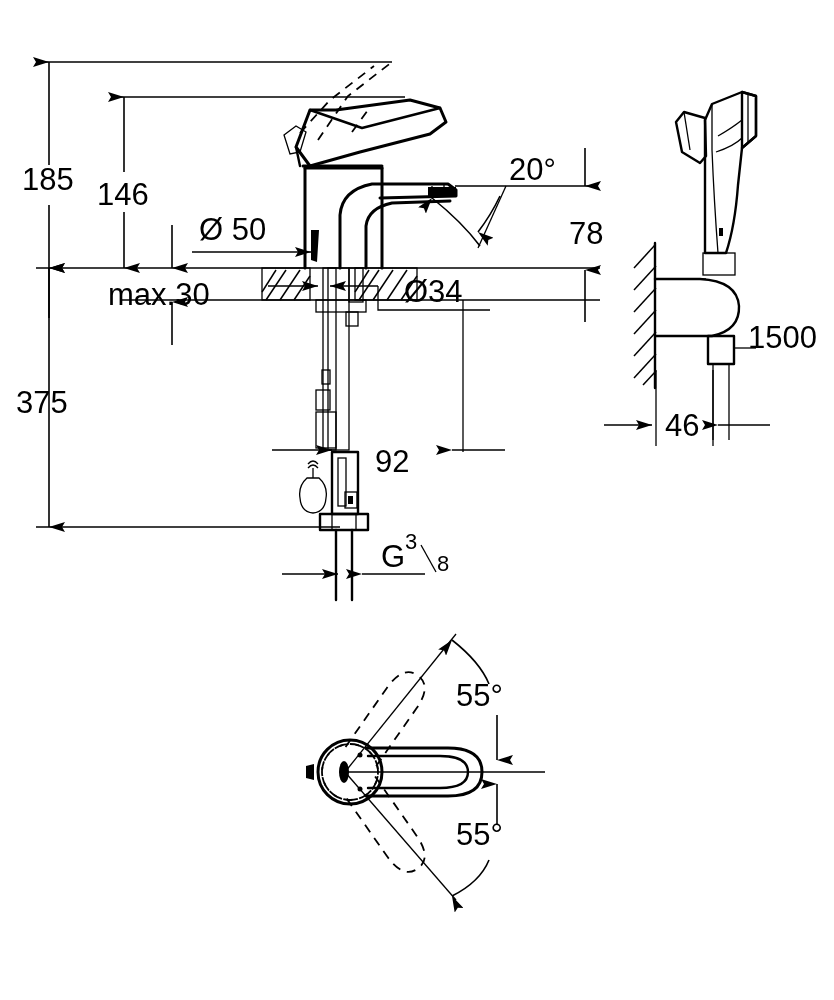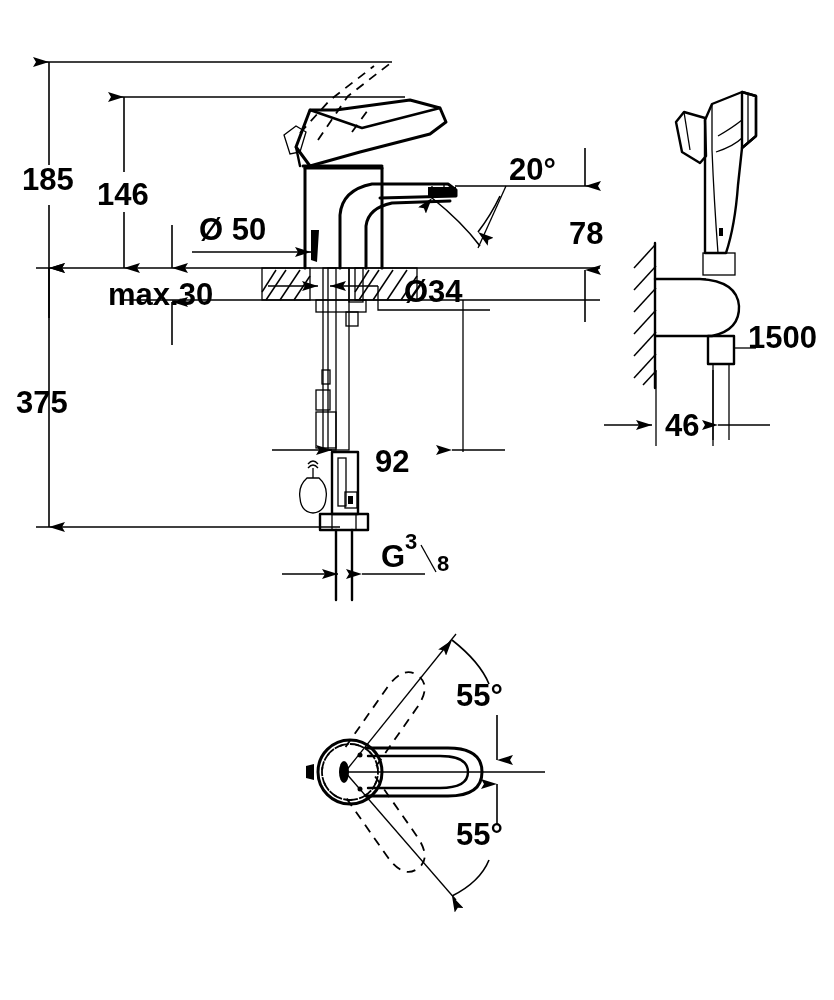--- a/index.html
+++ b/index.html
@@ -11,21 +11,20 @@
     width: 834px;
     height: 1000px;
     font-family: "Liberation Sans", sans-serif;
     overflow: hidden;
   }
   #drawing-root {
     position: relative;
     width: 834px;
     height: 1000px;
     background: #ffffff;
-    font-weight: bold;
   }
   svg.tech-drawing {
     display: block;
     width: 834px;
     height: 1000px;
   }
   .ln { stroke: #000000; fill: none; stroke-width: 1.6; stroke-linecap: butt; }
   .ln-thin { stroke: #000000; fill: none; stroke-width: 1.3; }
   .ln-body { stroke: #000000; fill: none; stroke-width: 3.0; stroke-linejoin: round; stroke-linecap: round; }
   .ln-body2 { stroke: #000000; fill: none; stroke-width: 2.4; stroke-linejoin: round; stroke-linecap: round; }

